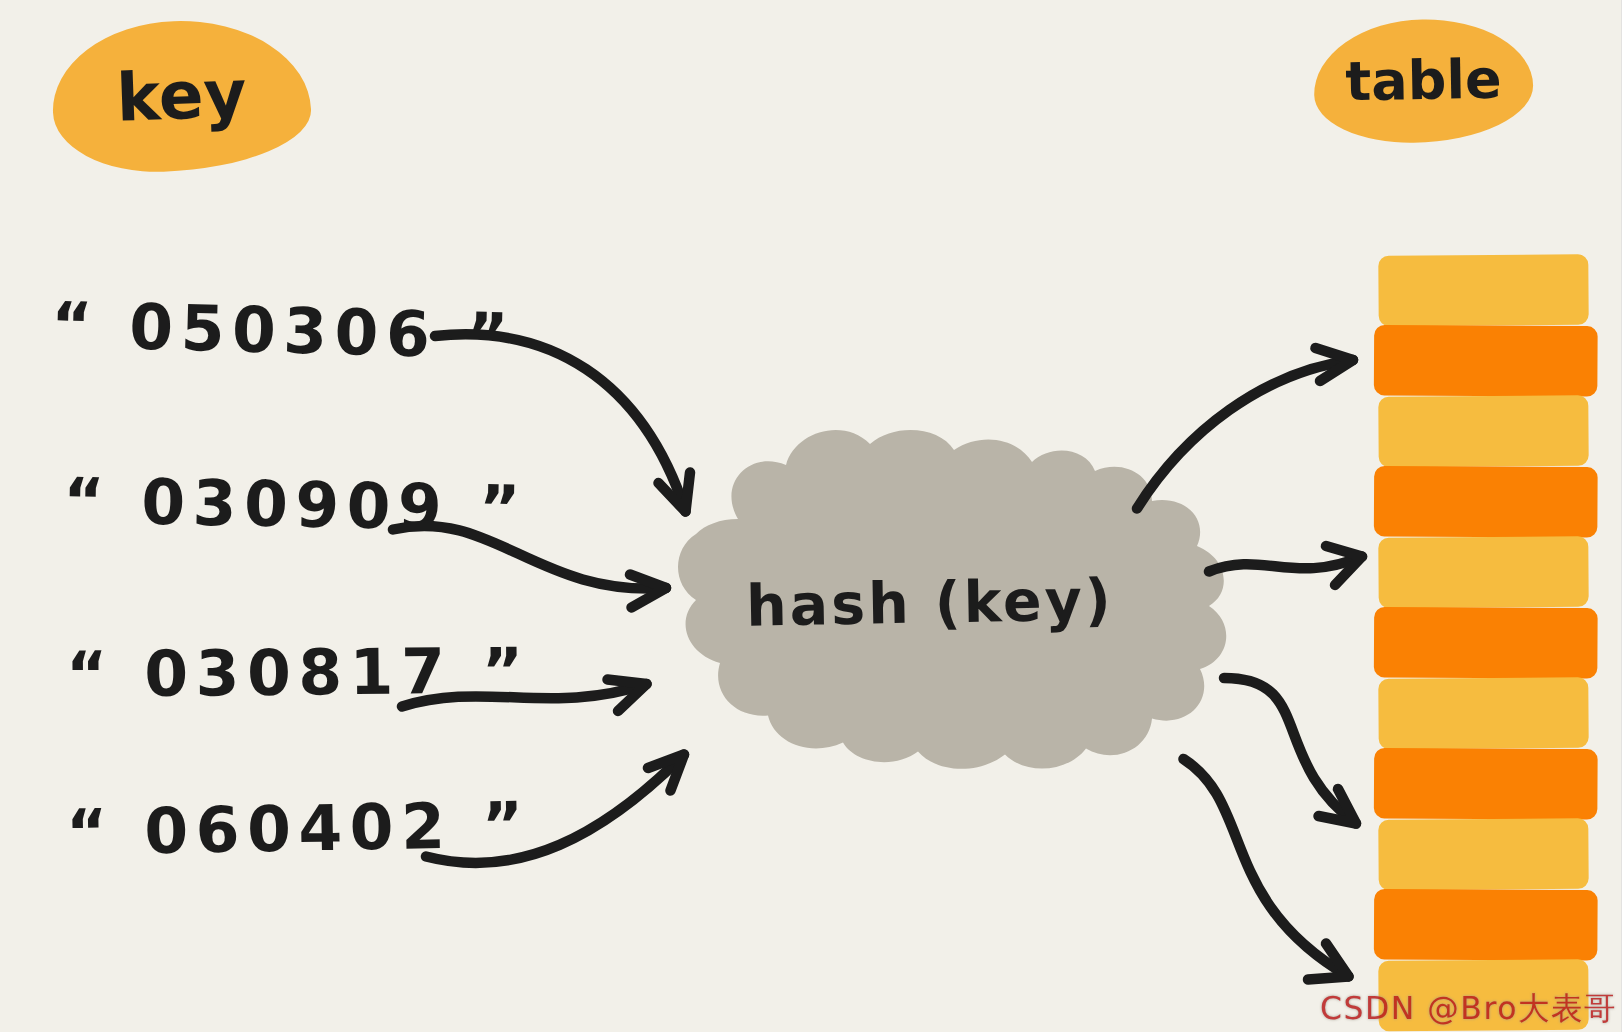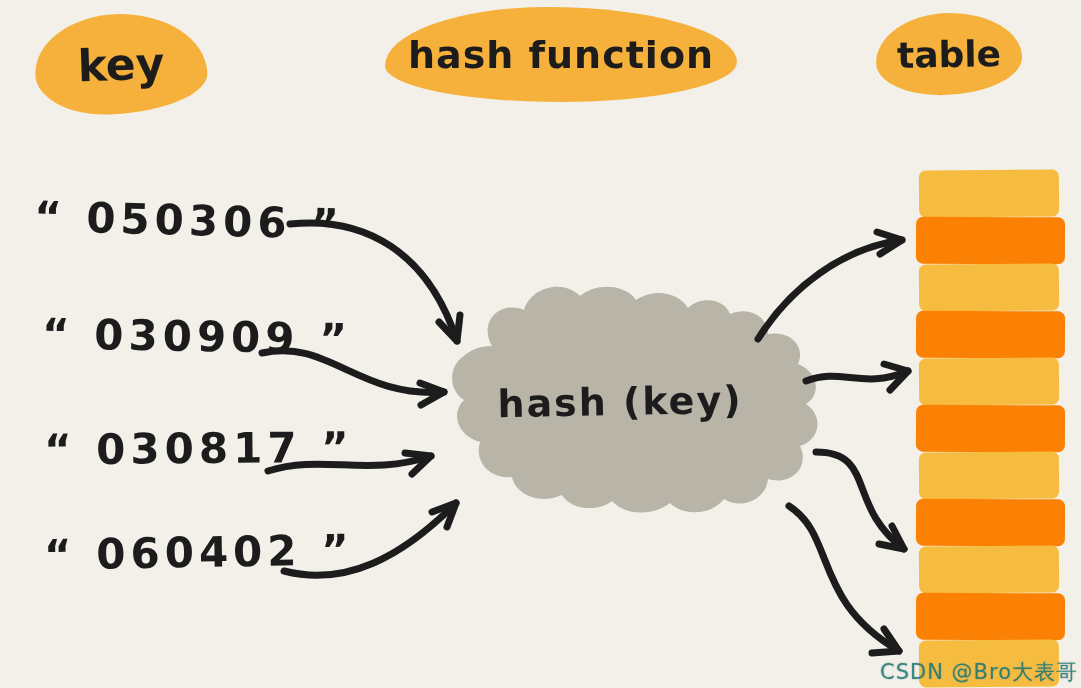--- a/index.html
+++ b/index.html
@@ -74,36 +74,33 @@
   .overlay{
     position:absolute;left:0;top:0;width:1081px;height:688px;
     pointer-events:none;
   }
   .stroke{fill:none;stroke:#1C1C1C;stroke-width:7;stroke-linecap:round;stroke-linejoin:round;}
   
   .watermark{
     position:absolute;
     right:3px;bottom:2px;
     font-size:21px;
-    color:#0f766e;
+    color:#b91c1c;
     opacity:0.85;
     text-shadow:0 0 2px #9a968c;
     letter-spacing:1px;
   }
 </style>
 </head>
 <body>
 
 <div class="canvas">
 
   <div class="blob blob-key">
     <span>key</span>
-  </div>
-  <div class="blob blob-hash">
-    <span>hash function</span>
   </div>
   <div class="blob blob-table">
     <span>table</span>
   </div>
 
   <div class="key-string key-0">“ 050306 ”</div>
   <div class="key-string key-1">“ 030909 ”</div>
   <div class="key-string key-2">“ 030817 ”</div>
   <div class="key-string key-3">“ 060402 ”</div>
 

